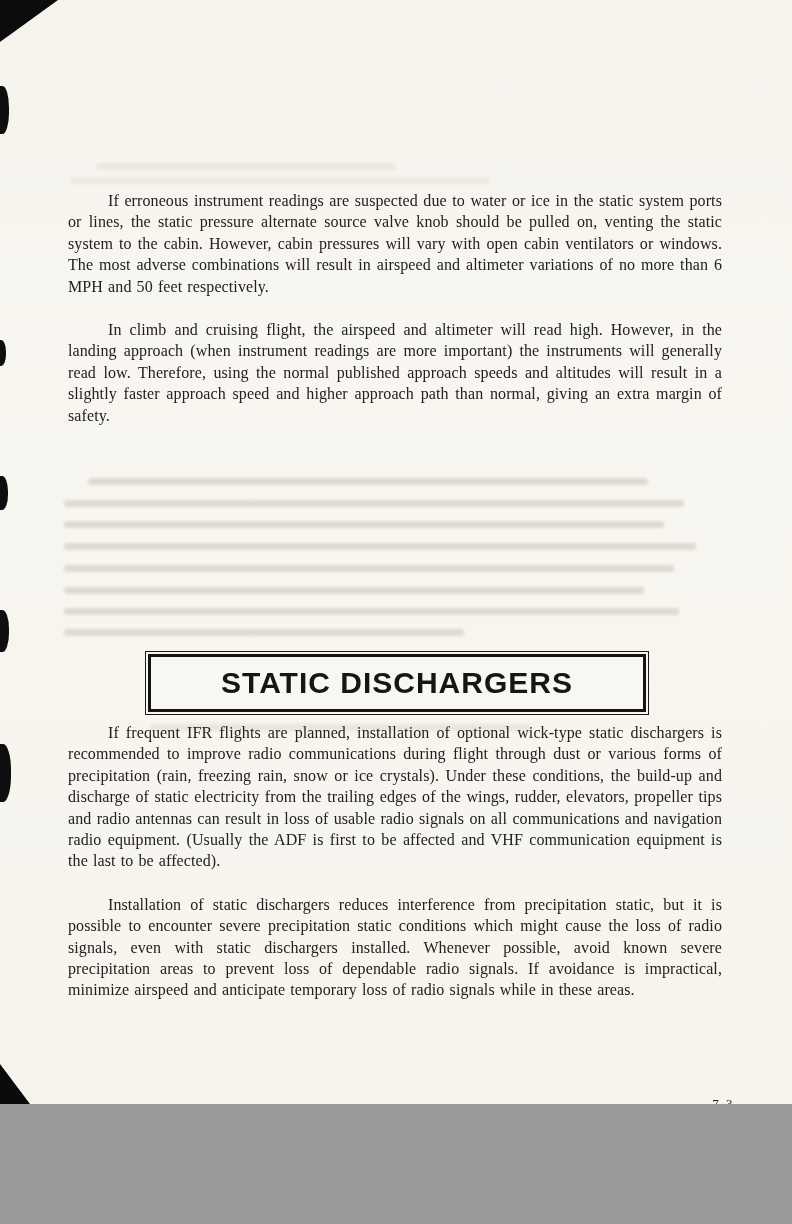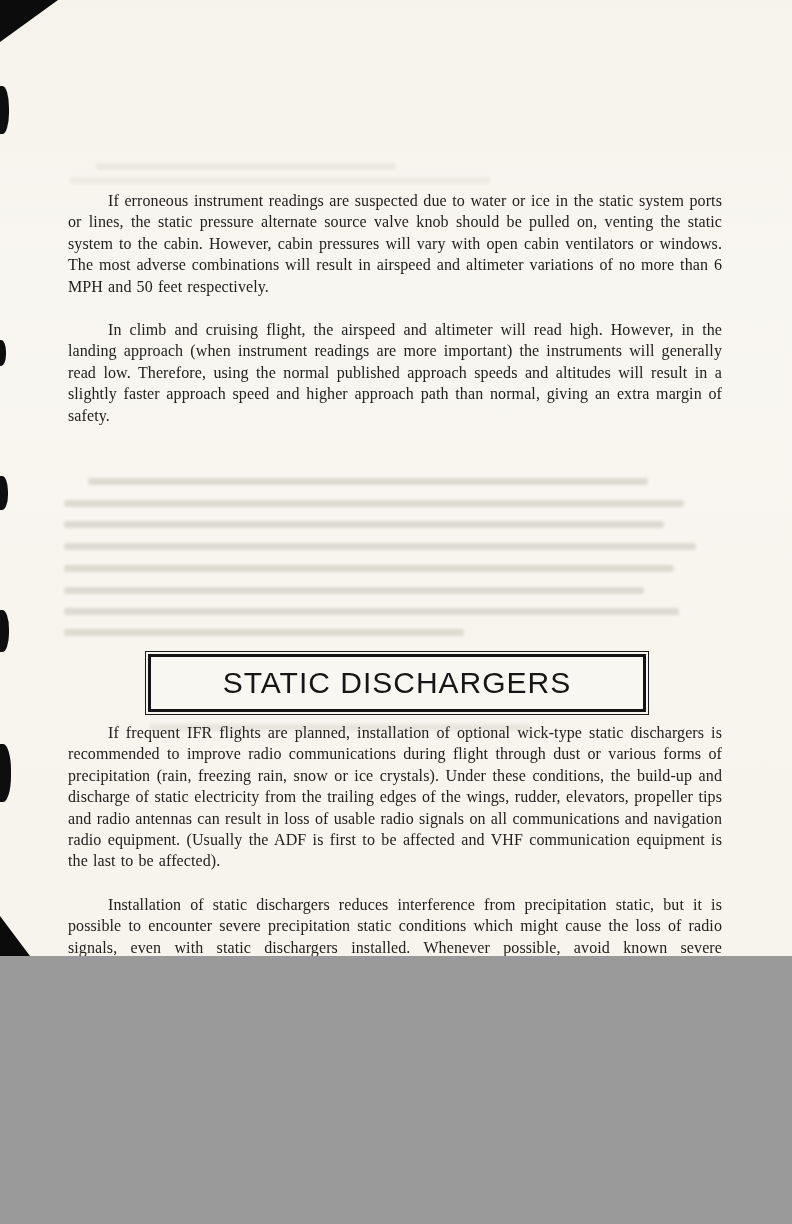--- a/index.html
+++ b/index.html
@@ -1,19 +1,19 @@
 <!DOCTYPE html>
 <html><head>
 <meta charset="utf-8">
 <style>
   html, body { margin: 0; padding: 0; background: #9a9a9a; }
   .page {
     position: relative;
     width: 792px;
-    height: 956px;
+    height: 1104px;
     margin: 0 auto;
     background: linear-gradient(180deg, #f5f3ec 0%, #f8f6f0 30%, #f6f4ed 100%);
     overflow: hidden;
     font-family: "Liberation Serif", "DejaVu Serif", serif;
     color: #222120;
   }
 
   
   .textblock {
     position: absolute;
@@ -41,21 +41,21 @@
     outline: 1.5px solid #1b1b1b;
     outline-offset: 2px;
     display: flex;
     align-items: center;
     justify-content: center;
     background: rgba(255,255,255,0.25);
   }
   .heading-box h1 {
     margin: 0;
     font-family: "Liberation Sans", "DejaVu Sans", sans-serif;
-    font-weight: normal;
+    font-weight: bold;
     font-size: 30px;
     letter-spacing: 1px;
     color: #161616;
   }
 
   
   .page-number {
     position: absolute;
     top: 1096px;
     right: 58px;

